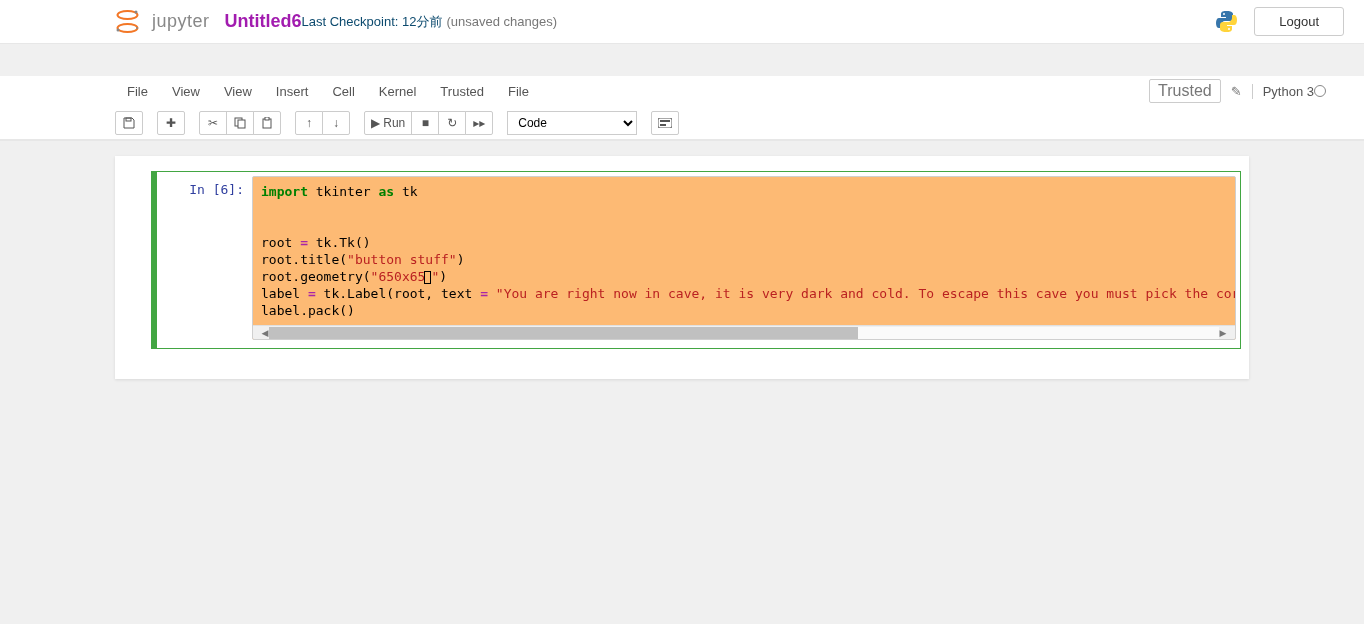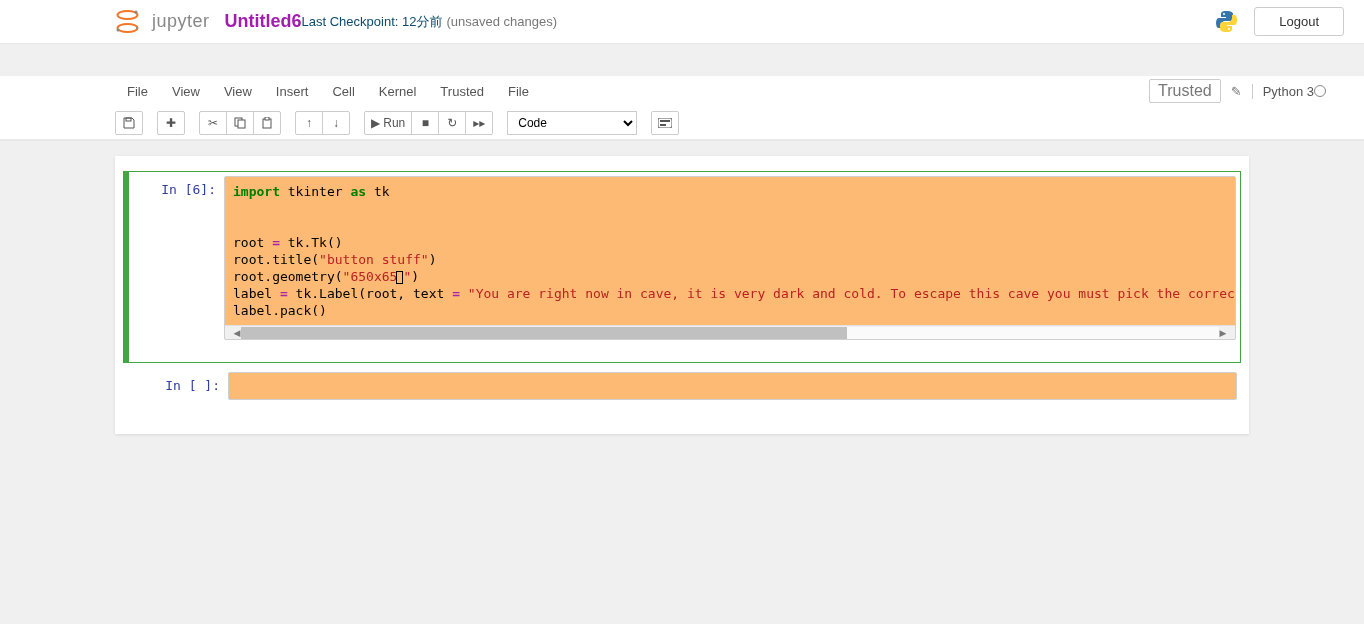--- a/index.html
+++ b/index.html
@@ -188,21 +188,22 @@
       box-shadow: 0 1px 3px rgba(0,0,0,0.1);
       padding: 15px 8px 25px 8px;
     }
     .cell {
       display: flex;
       margin-bottom: 5px;
     }
     .cell.selected {
       border: 1px solid #42a642;
       border-left: 6px solid #42a642;
-      padding: 4px 4px 22px 0;
+      padding: 4px 4px 8px 0;
+      margin-left: 28px;
     }
     .cell.unselected {
       padding: 4px 4px 4px 10px;
     }
     .prompt {
       width: 95px;
       text-align: right;
       font-family: monospace;
       font-size: 13px;
       color: #303f9f;
@@ -401,19 +402,15 @@
           <span class="hscroll-arrow">◀</span>
           <div class="hscroll-track">
             <div class="hscroll-thumb"></div>
           </div>
           <span class="hscroll-arrow">▶</span>
         </div>
       </div>
     </div>
 
 
-    <div class="cell unselected">
-      <div class="prompt">In [ ]:</div>
-      <div class="input-area empty-input"></div>
-    </div>
 
   </div>
 </div>
 
 </body></html>

